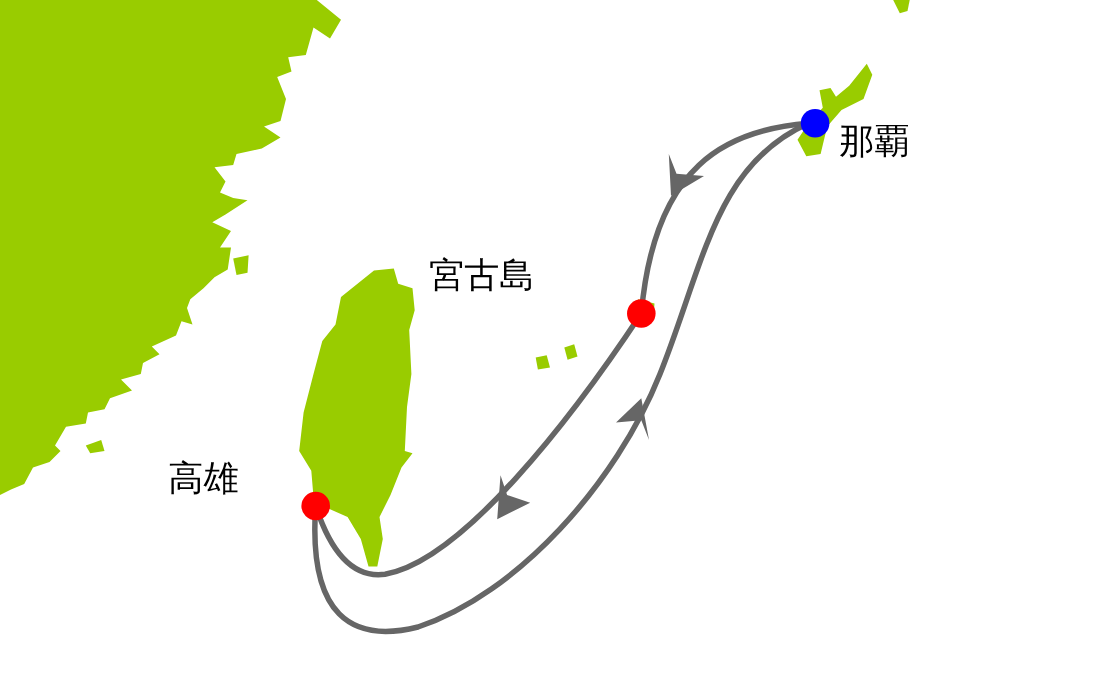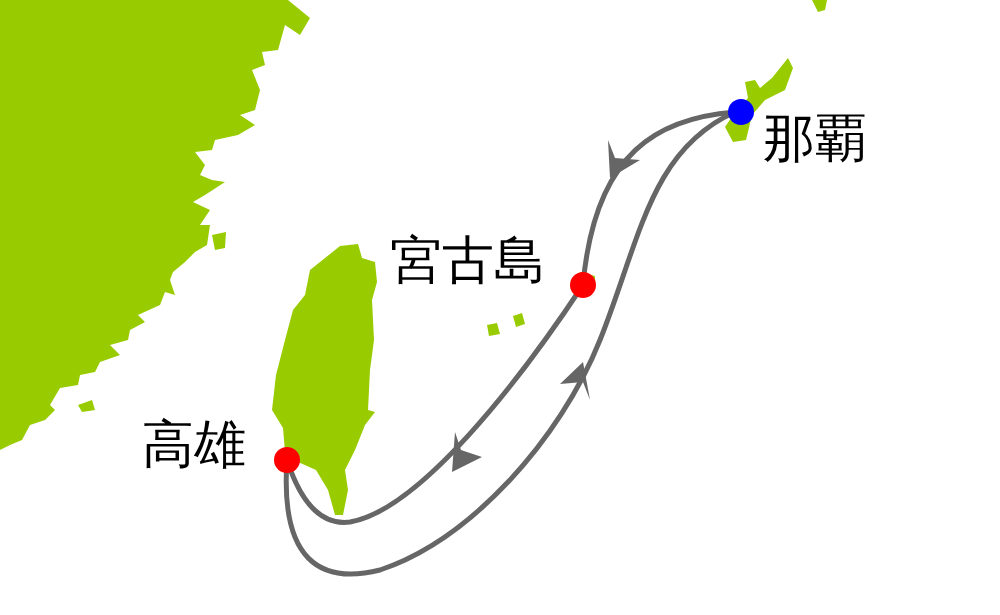--- a/index.html
+++ b/index.html
@@ -1,19 +1,19 @@
 <!DOCTYPE html>
 <html><head>
 <meta charset="utf-8">
 <style>
   html, body { margin:0; padding:0; background:#ffffff; }
   body { width:1000px; height:615px; overflow:hidden; position:relative;
          font-family:"DejaVu Sans", "Liberation Sans", sans-serif; }
   #map { position:absolute; left:0; top:0; width:1000px; height:615px; }
-  .label { position:absolute; font-size:52px; color:#000; line-height:1; white-space:nowrap; }
+  .label { position:absolute; font-size:32px; color:#000; line-height:1; white-space:nowrap; }
 </style>
 </head>
 <body>
 
 <svg id="map" viewBox="0 0 1000 615" xmlns="http://www.w3.org/2000/svg">
 
   <path fill="#99cc00" d="M0,0 L288,0 L310,18 L300,35 L285,25 L278,50 L262,52 L265,65 L252,70 L260,90 L255,110 L240,115 L255,125 L238,135 L215,140 L212,150 L195,152 L205,165 L200,175 L212,180 L225,182 L205,195 L193,202 L210,210 L200,225 L210,225 L207,245 L195,252 L185,262 L173,272 L170,280 L175,295 L165,292 L160,305 L138,315 L145,322 L130,330 L128,340 L110,345 L120,355 L100,362 L95,372 L80,375 L78,385 L60,388 L50,405 L55,410 L45,420 L30,425 L22,440 L10,445 L0,450 Z"></path>
   <path fill="#99cc00" d="M212,235 L226,232 L225,248 L215,250 Z"></path>
   <path fill="#99cc00" d="M78,405 L92,400 L95,410 L82,412 Z"></path>
 
@@ -38,13 +38,13 @@
     <path d="M583,362 L590,400 L583,382 L560,384 Z"></path>
   </g>
 
   <circle cx="741" cy="112" r="13" fill="#0000ff"></circle>
   <circle cx="583" cy="285" r="13" fill="#ff0000"></circle>
   <circle cx="287" cy="460" r="13" fill="#ff0000"></circle>
 </svg>
 
 <div class="label" style="left:763px; top:112px;">那覇</div>
 <div class="label" style="left:390px; top:234px;">宮古島</div>
-<div class="label" style="left:142px; top:418px;text-align:center;">高雄</div>
+<div class="label" style="left:153px; top:418px;text-align:center;">高雄</div>
 
 </body></html>

